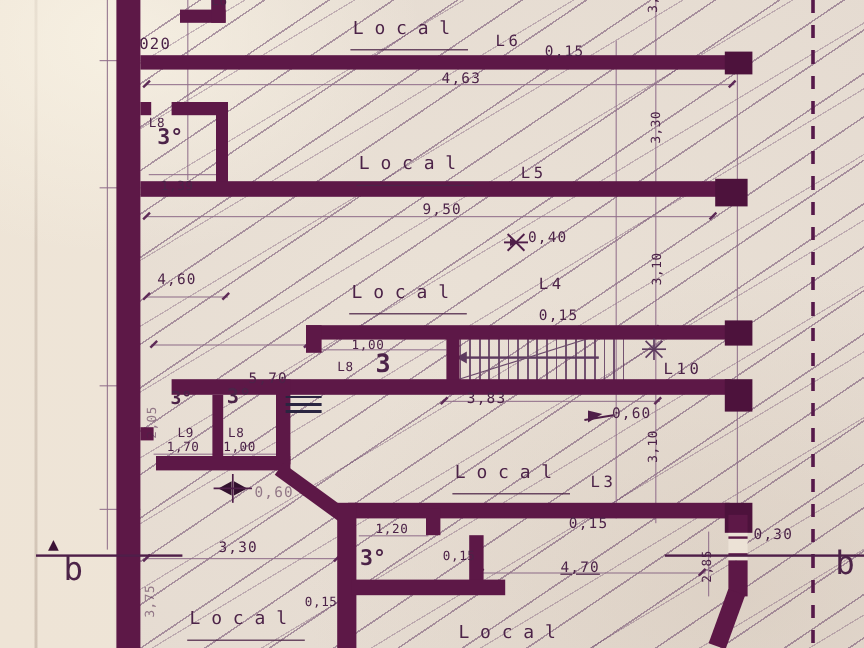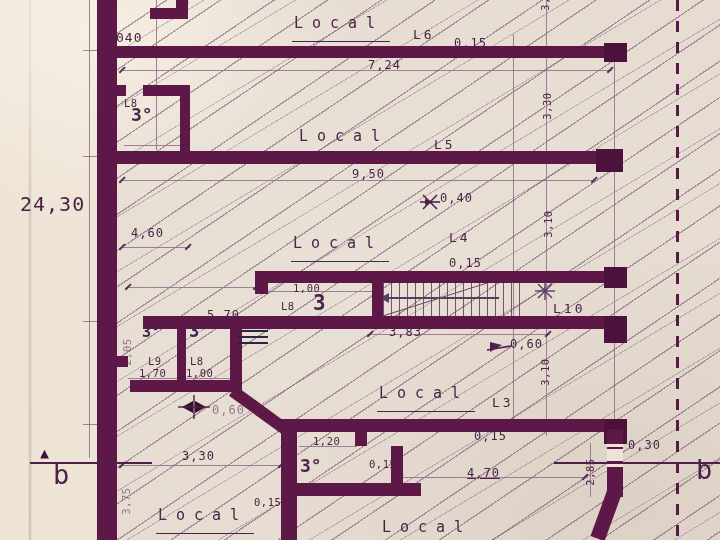--- a/index.html
+++ b/index.html
@@ -166,25 +166,25 @@
   <svg style="left:178px;top:394px;" width="32" height="26" viewBox="0 0 32 26">
     <polygon points="4,13 15,7 15,19" fill="#33112e"></polygon>
     <polygon points="28,13 17,7 17,19" fill="#33112e"></polygon>
     <line x1="0" y1="13" x2="32" y2="13" stroke="#4f1f49" stroke-width="1.4"></line>
     <line x1="16" y1="1" x2="16" y2="25" stroke="#4f1f49" stroke-width="1.4"></line>
   </svg>
   <div style="position:absolute;left:238px;top:330px;width:30px;height:16px;
     background:repeating-linear-gradient(180deg,#2a2440 0 2px,rgba(0,0,0,0) 2px 6px);"></div>
 
   <div class="t sm" style="left:176px;top:-5px;">L6</div>
-  <div class="t dim" style="left:116px;top:30px;font-size:13px;">040</div>
+  <div class="t dim" style="left:116px;top:30px;font-size:13px;">020</div>
   <div class="t loc" style="left:292px;top:14px;">Local</div>
   <div class="t code" style="left:413px;top:27px;">L6</div>
   <div class="t dim" style="left:454px;top:36px;">0,15</div>
-  <div class="t dim" style="left:368px;top:58px;">7,24</div>
+  <div class="t dim" style="left:368px;top:58px;">4,63</div>
   <div class="t sm rot" style="left:531px;top:-9px;">3,40</div>
 
   <div class="t sm" style="left:124px;top:97px;">L8</div>
   <div class="t bano" style="left:131px;top:104px;font-size:18px;">3°</div>
   <div class="t sm" style="left:134px;top:149px;">1,39</div>
 
   <div class="t loc" style="left:297px;top:127px;">Local</div>
   <div class="t code" style="left:434px;top:137px;">L5</div>
   <div class="t dim" style="left:352px;top:167px;">9,50</div>
   <div class="t sm rot" style="left:533px;top:100px;">3,30</div>
@@ -224,19 +224,18 @@
   <div class="t sm" style="left:254px;top:496px;">0,15</div>
 
   <div class="t loc" style="left:156px;top:506px;">Local</div>
   <div class="t loc" style="left:380px;top:518px;border-bottom:none;">Local</div>
 
   <div class="t dim" style="left:628px;top:438px;">0,30</div>
   <div class="t dim" style="left:467px;top:466px;text-decoration:underline;">4,70</div>
   <div class="t sm rot" style="left:576px;top:466px;">2,85</div>
   <div class="t sm rot faint" style="left:112px;top:495px;">3,75</div>
 
-  <div class="t big" style="left:20px;top:192px;">24,30</div>
 
   <div class="t" style="left:40px;top:444px;font-size:15px;color:#3c1236;">▲</div>
   <div class="t bmark" style="left:53px;top:459px;">b</div>
   <div class="t bmark" style="left:696px;top:454px;">b</div>
 
 </div>
 
 </body></html>

